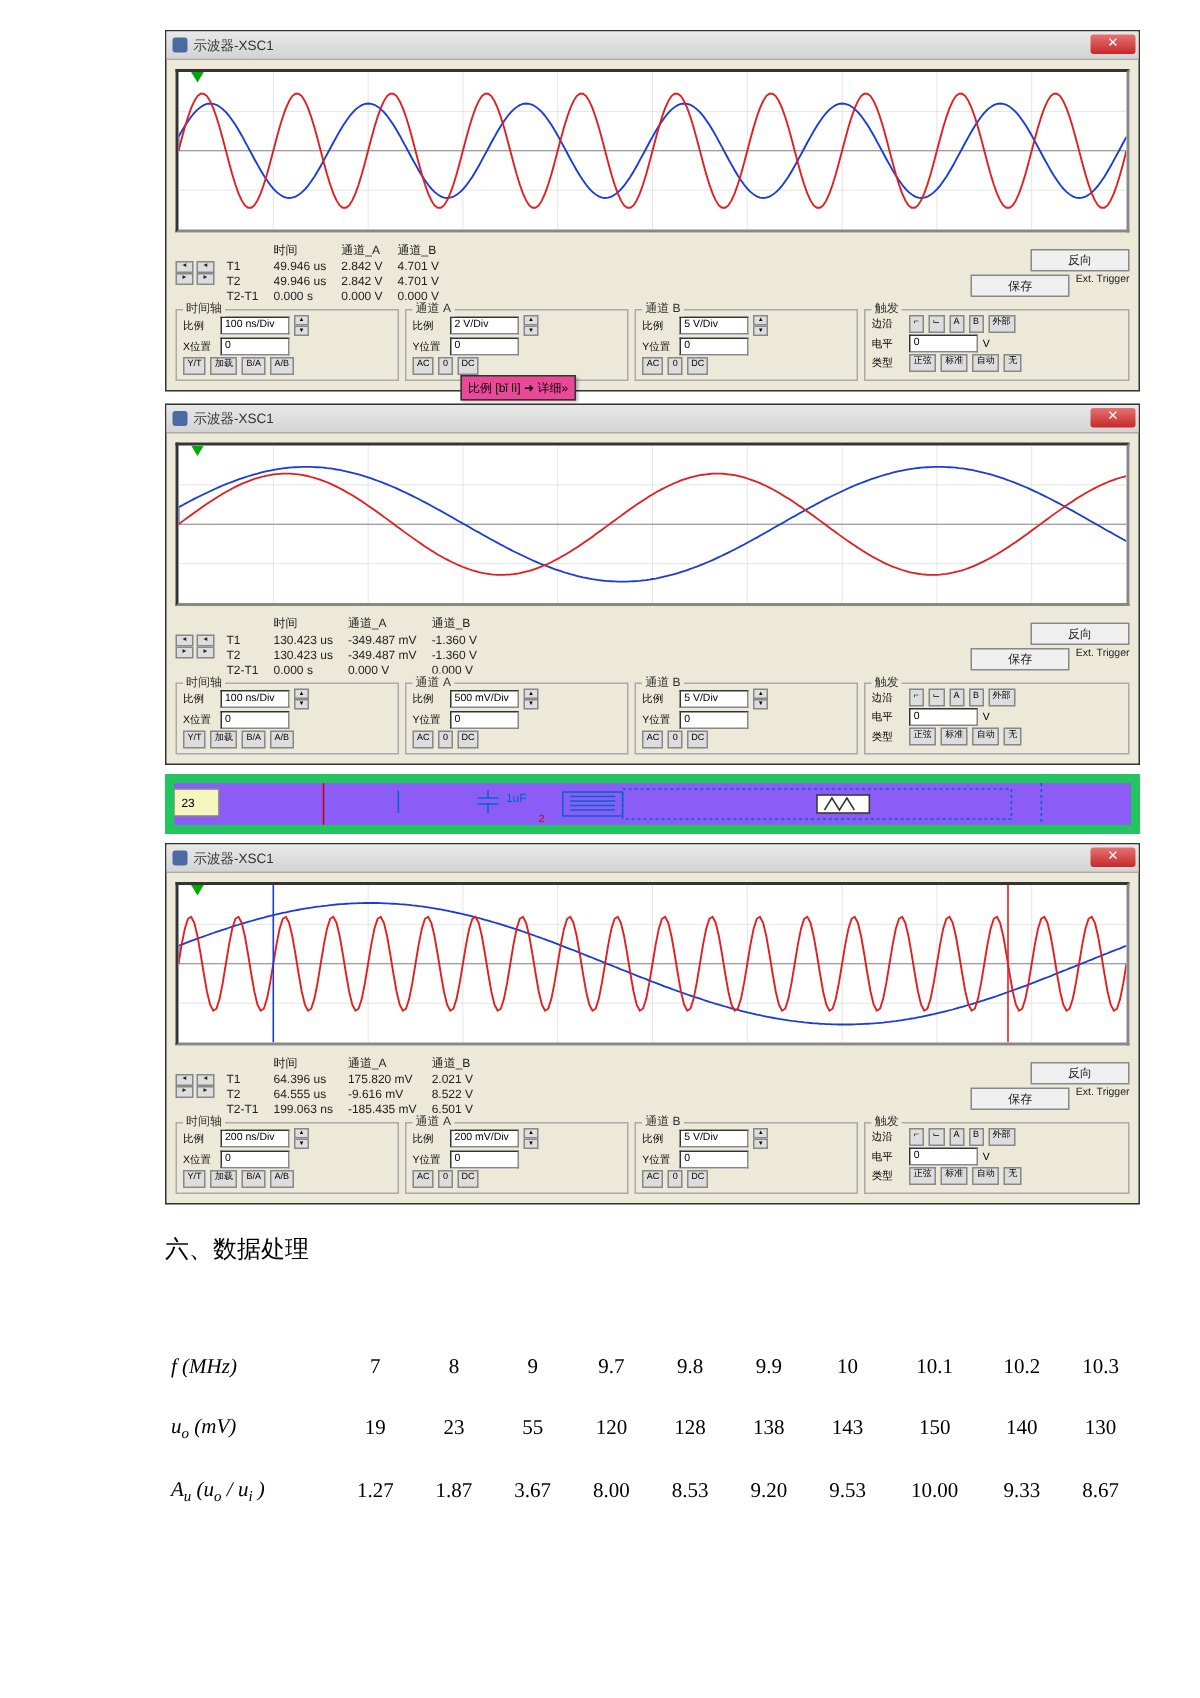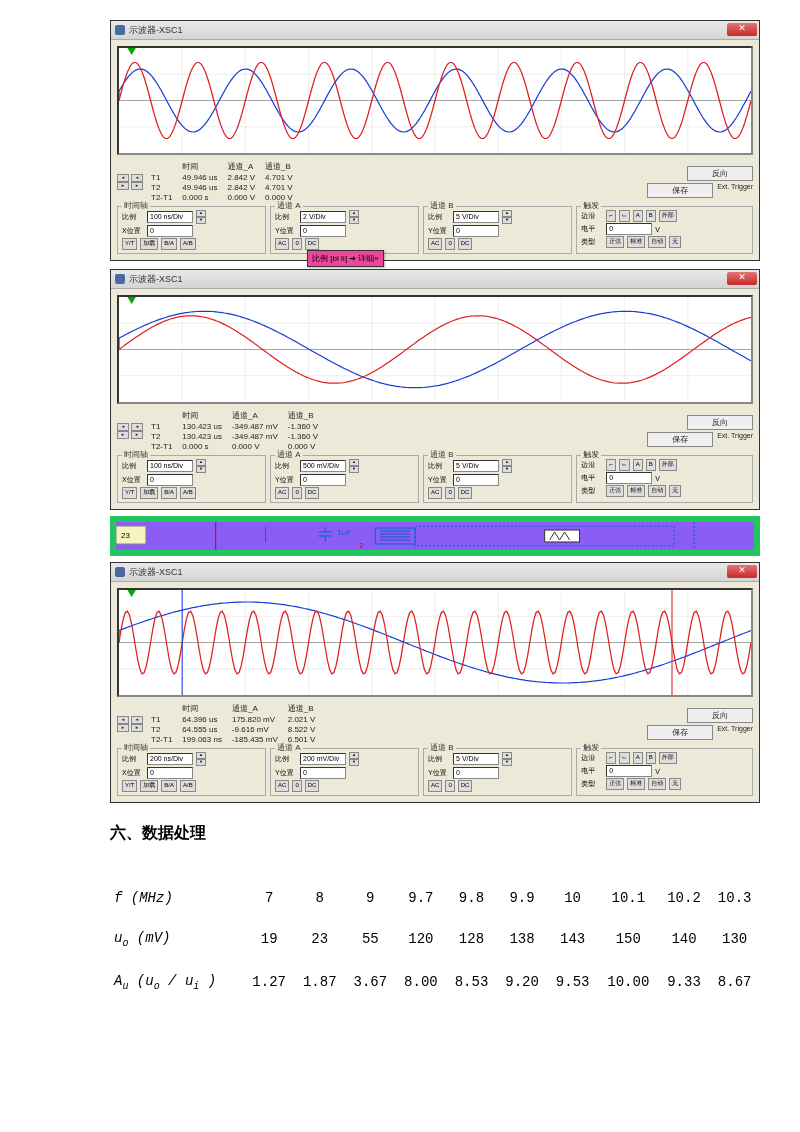--- a/index.html
+++ b/index.html
@@ -22,23 +22,23 @@
   .control-group .hdr { position:absolute; top:-7px; left:4px; background:#ece9d8; padding:0 2px; font-size:8px; color:#333; }
   .control-row { display:flex; align-items:center; gap:3px; margin:1px 0; font-size:7px; }
   .control-row .lbl { width:22px; }
   .input-box { background:#fff; border:1px inset #888; padding:0 2px; font-size:7px; min-width:40px; height:10px; line-height:10px; }
   .mini-btn { background:#ddd; border:1px solid #888; font-size:6px; padding:0 2px; height:10px; line-height:9px; }
   .spinner { display:flex; flex-direction:column; }
   .spinner div { width:8px; height:5px; background:#ddd; border:1px solid #888; font-size:4px; text-align:center; line-height:4px; }
   .tooltip { position:absolute; background:#ec4899; border:1px solid #333; padding:2px 4px; font-size:8px; z-index:10; box-shadow:1px 1px 2px rgba(0,0,0,0.3); }
   .circuit-strip { height:28px; background:#8b5cf6; border:6px solid #22c55e; margin:-2px 0 6px 0; position:relative; overflow:hidden; }
   .circuit-strip svg { width:100%; height:100%; }
-  .section-title { font-size:16px; font-weight:bold; margin:20px 0 34px 0; font-family:"SimSun",serif; }
+  .section-title { font-size:16px; font-weight:normal; margin:20px 0 48px 0; font-family:"SimSun",serif; }
   table.data { border-collapse:collapse; width:100%; font-family:"Times New Roman",serif; font-size:14px; }
-  table.data td { padding:12px 4px; text-align:center;font-family:Liberation Mono, monospace; }
+  table.data td { padding:12px 4px; text-align:center; }
   table.data td:first-child { text-align:left; font-style:italic; padding-left:4px; white-space:nowrap; }
   .sub { font-size:10px; vertical-align:sub; font-style:italic; }
 </style>
 </head>
 <body>
 
 <div class="page">
 
 <div id="scopes-container">
       <div class="scope-window">

